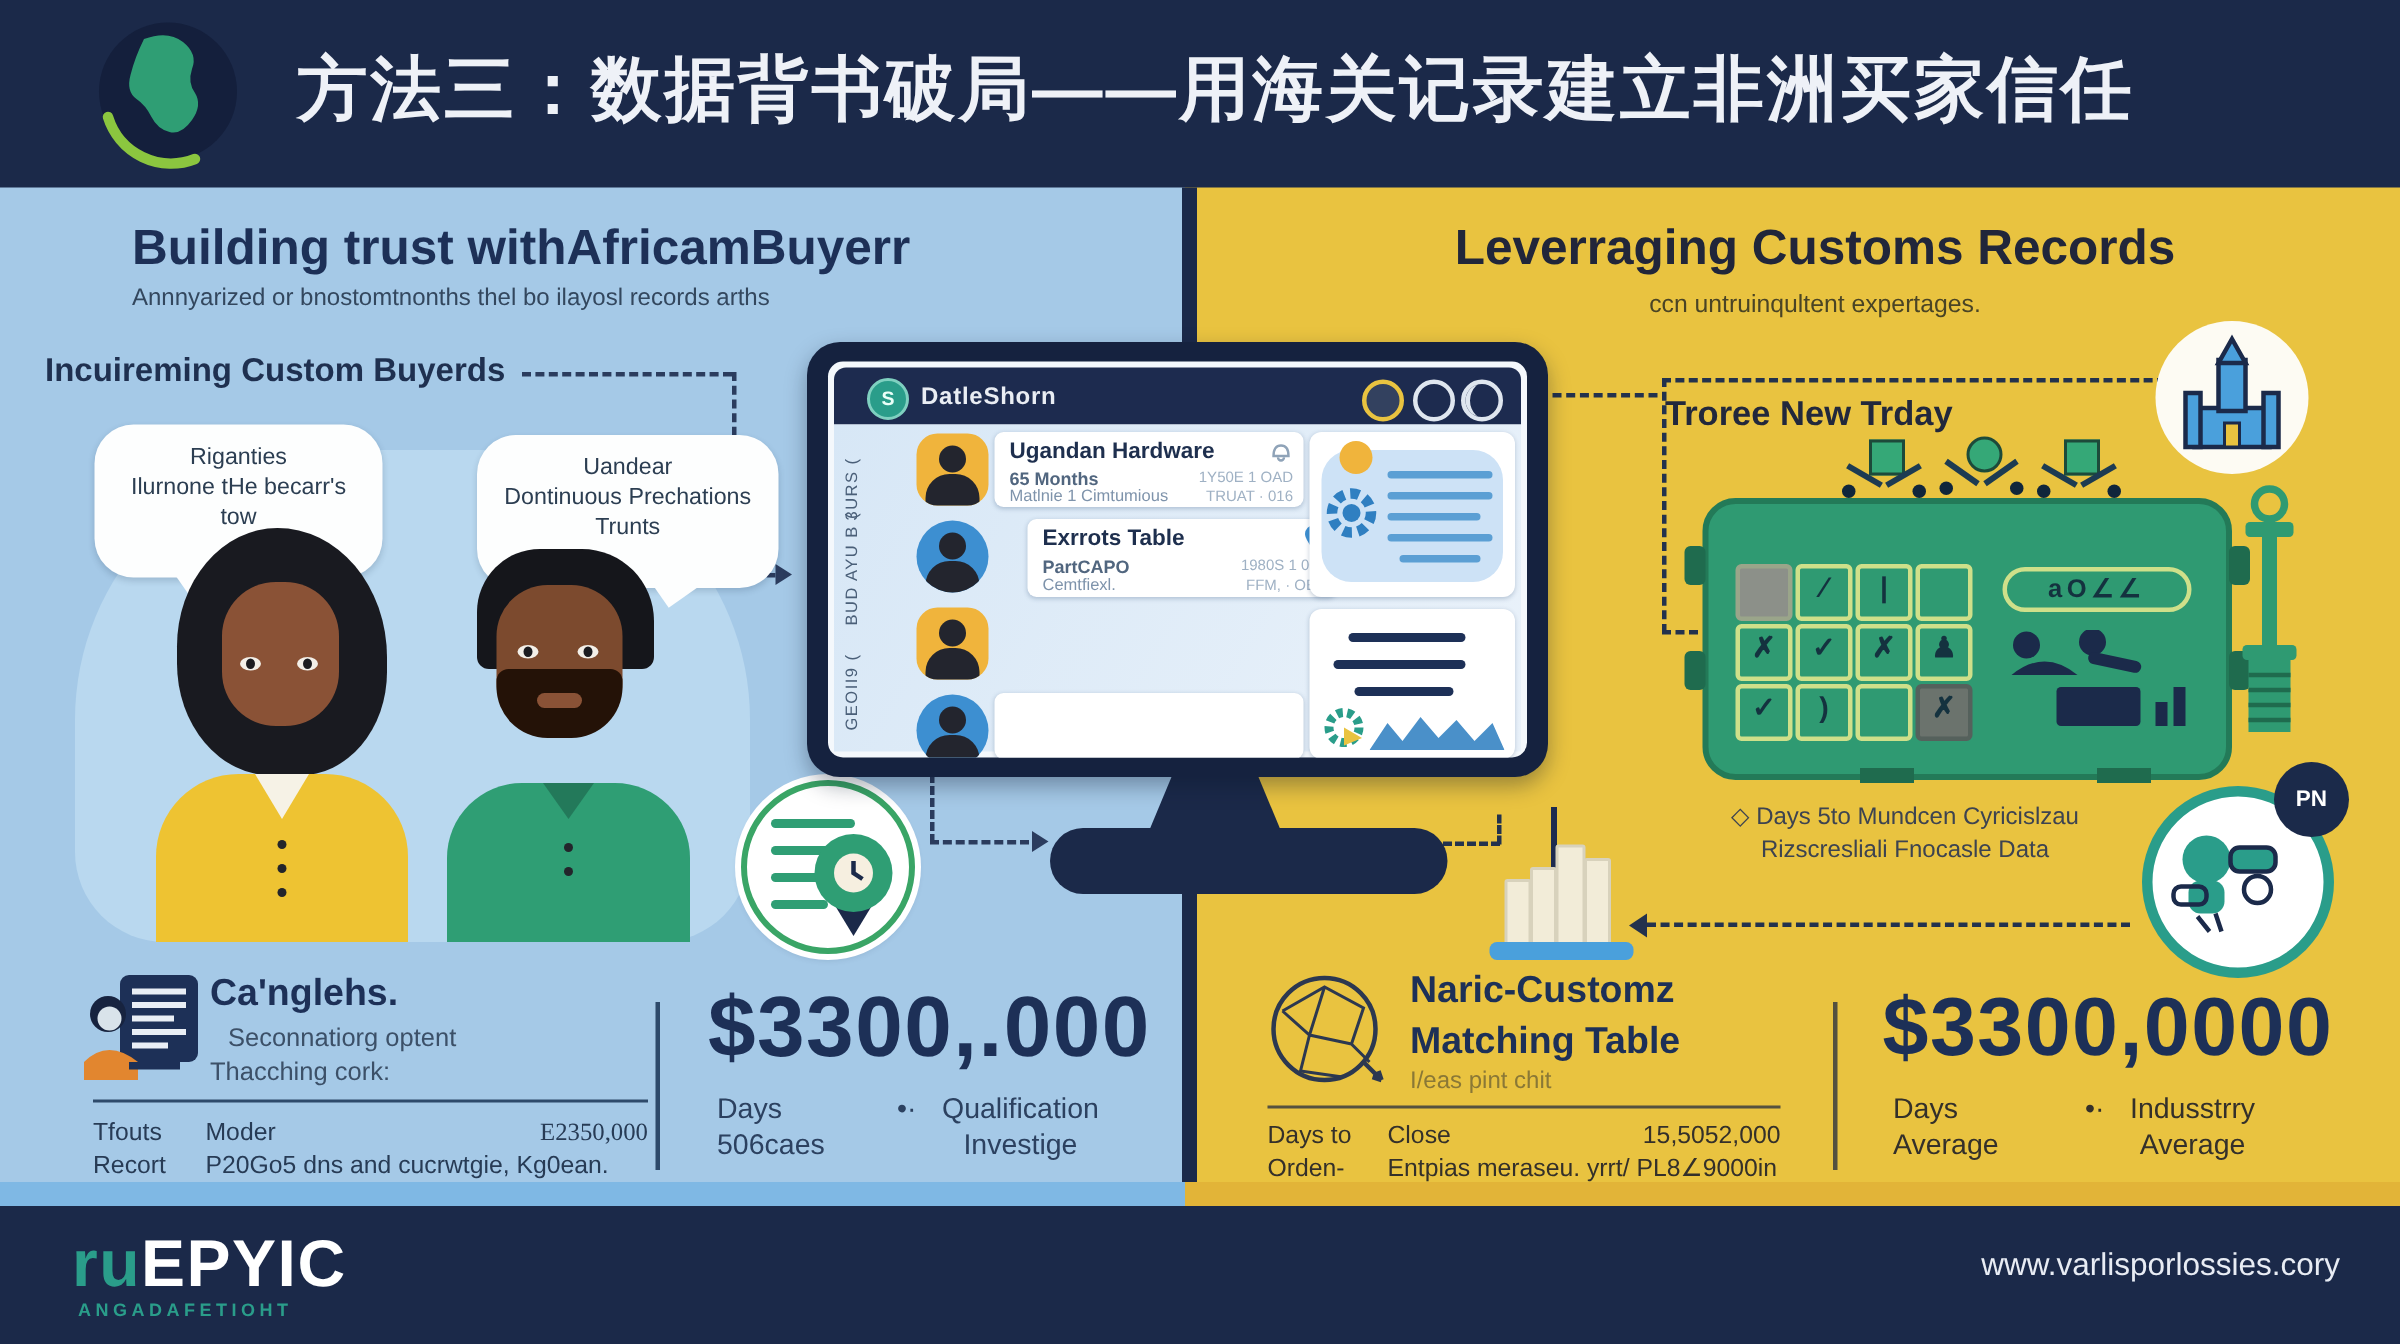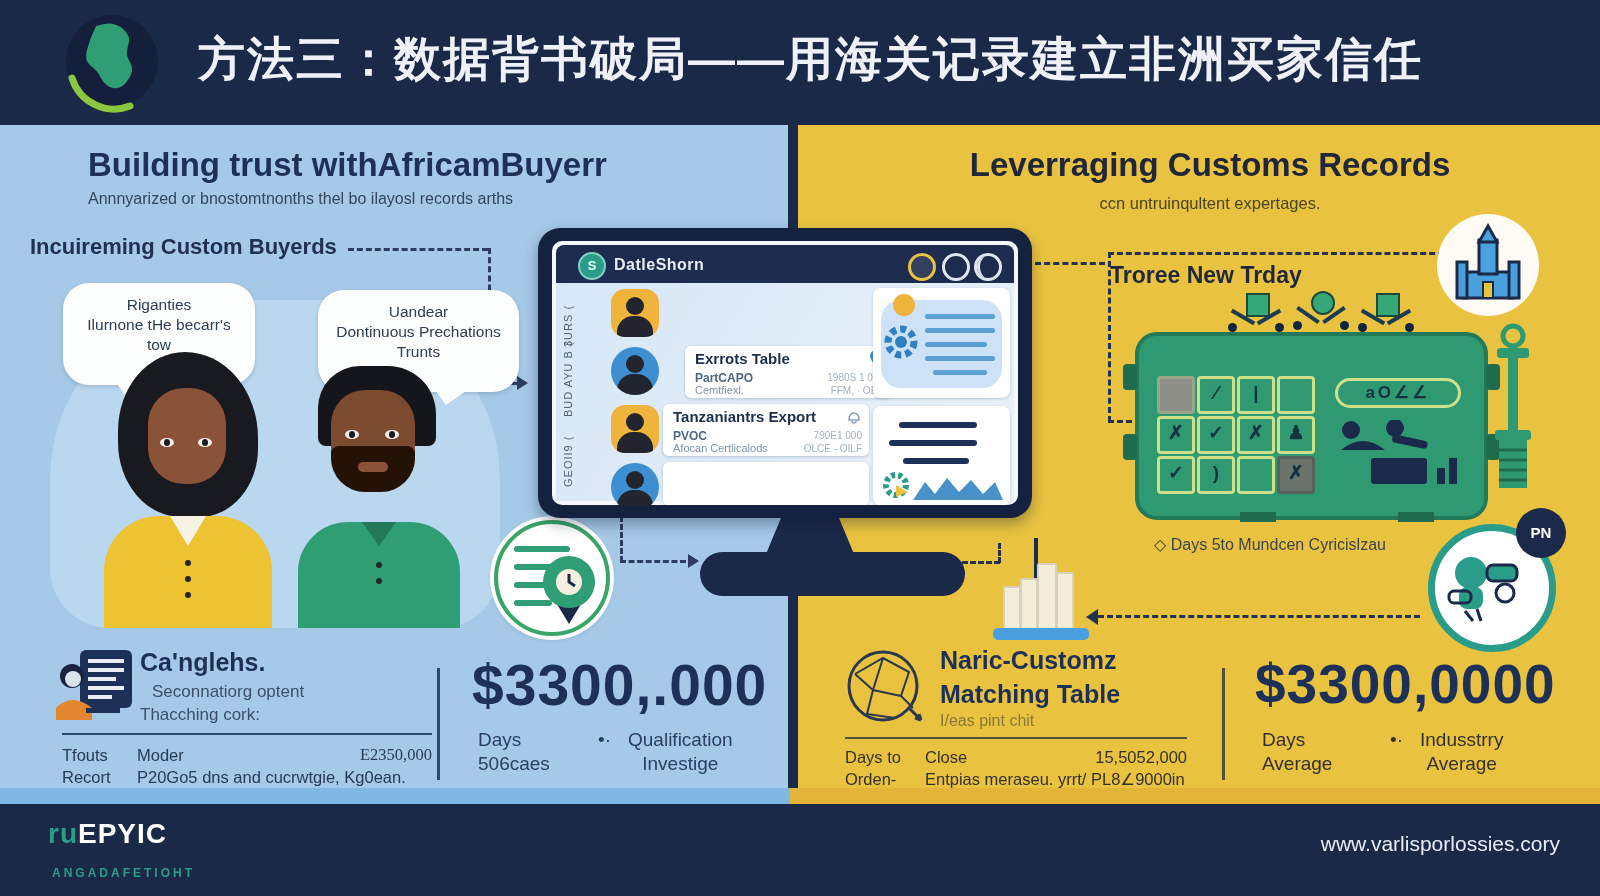--- a/index.html
+++ b/index.html
@@ -130,21 +130,21 @@
 
   .bar-base{left:993px;top:628px;width:96px;height:12px;background:#4aa0dc;border-radius:5px;}
   .mini-bar{position:absolute;background:#f2ecd8;border:2px solid #d8d2bc;border-radius:2px 2px 0 0;}
 
   .rp-stat-sub{font-size:16px;color:#8a7836;}
   .rp-small{font-size:16.5px;color:#34302a;line-height:22px;}
   .rp-hr{background:#55513f;height:2px;}
   .rp-vr{background:#55513f;width:3px;}
 
   
-  .logo{left:48px;top:818px;font-size:28px;font-weight:800;letter-spacing:1px;}
+  .logo{left:48px;top:818px;font-size:44px;font-weight:800;letter-spacing:1px;}
   .logo .p1{color:#2a9d8a;}
   .logo .p2{color:#ffffff;}
   .tagline{left:52px;top:866px;font-size:12px;font-weight:700;letter-spacing:3px;color:#2a9d8a;}
   .website{left:1100px;top:832px;width:460px;text-align:right;font-size:21px;color:#e8ecf4;}
 
   svg{display:block;}
 </style>
 </head>
 <body>
 
@@ -343,20 +343,21 @@
     <rect x="4" y="26" width="32" height="10" rx="3" fill="#2f9a72"></rect>
     <rect x="15" y="36" width="10" height="72" fill="#2f9a72"></rect>
     <rect x="2" y="108" width="36" height="10" rx="3" fill="#2f9a72"></rect>
     <rect x="6" y="118" width="28" height="48" fill="#2f9a72"></rect>
     <path d="M6 128 h28 M6 138 h28 M6 148 h28 M6 158 h28" stroke="#1f6b4e" stroke-width="3"></path>
   </svg>
 </div>
 
 <div class="abs rp-caption">
   <div>◇ Days 5to Mundcen Cyricislzau</div>
+  <div>Rizscresliali Fnocasle Data</div>
 </div>
 
 <div class="abs badge-hand">
   <svg width="100" height="100" viewBox="0 0 100 100">
     <circle cx="36" cy="42" r="16" fill="#2a9d8a"></circle>
     <rect x="24" y="56" width="24" height="22" rx="8" fill="#2a9d8a"></rect>
     <rect x="52" y="34" width="30" height="16" rx="6" fill="#2a9d8a" stroke="#1b2a4a" stroke-width="3"></rect>
     <rect x="14" y="60" width="22" height="12" rx="5" fill="none" stroke="#1b2a4a" stroke-width="3"></rect>
     <circle cx="70" cy="62" r="9" fill="none" stroke="#1b2a4a" stroke-width="3"></circle>
     <path d="M30 80 l8 10 M42 78 l4 12" stroke="#1b2a4a" stroke-width="3"></path>
@@ -425,20 +426,30 @@
   </div>
   <div class="mon-body">
     <div class="side-txt" style="top:48px;">3URS (</div>
     <div class="side-txt" style="top:118px;">BUD AYU B (</div>
     <div class="side-txt" style="top:188px;">GEOII9 (</div>
 
     <div class="avatar" style="top:6px;border-radius:14px;background:#f0b43c;">
         <div class="a-head"></div>
         <div class="a-body"></div>
       </div>
+    <div class="row-card" style="top:5px;height:50px;">
+      <div class="rc-title">Ugandan Hardware</div>
+      <svg width="16" height="16" viewBox="0 0 16 16" style="position:absolute;right:7px;top:5px;">
+          <path d="M3 11 q0 -7 5 -7 q5 0 5 7 z M6 12 a2 2 0 0 0 4 0" fill="none" stroke="#8fa3b8" stroke-width="1.6"></path>
+        </svg>
+      <div class="rc-l" style="top:24px;font-weight:700;color:#51667f;font-size:12px;">65 Months</div>
+      <div class="rc-r" style="top:25px;">1Y50E 1 OAD</div>
+      <div class="rc-l" style="top:37px;">Matlnie 1 Cimtumious</div>
+      <div class="rc-r" style="top:38px;">TRUAT · 016</div>
+    </div>
 
     <div class="avatar" style="top:64px;border-radius:50%;background:#3d8fd1;">
         <div class="a-head"></div>
         <div class="a-body"></div>
       </div>
     <div class="row-card" style="top:63px;height:52px;margin-left:22px;">
       <div class="rc-title">Exrrots Table</div>
       <svg width="14" height="18" viewBox="0 0 14 18" style="position:absolute;right:8px;top:4px;">
           <path d="M7 17 C7 17 1 9.5 1 6 a6 6 0 0 1 12 0 C13 9.5 7 17 7 17z" fill="#3d8fd1"></path>
           <circle cx="7" cy="6" r="2.4" fill="#fff"></circle>
@@ -446,30 +457,20 @@
       <div class="rc-l" style="top:25px;font-weight:700;color:#51667f;font-size:12px;">PartCAPO</div>
       <div class="rc-r" style="top:26px;">1980S 1 000</div>
       <div class="rc-l" style="top:38px;">Cemtfiexl.</div>
       <div class="rc-r" style="top:39px;">FFM, · OES</div>
     </div>
 
     <div class="avatar" style="top:122px;border-radius:14px;background:#f0b43c;">
         <div class="a-head"></div>
         <div class="a-body"></div>
       </div>
-    <div class="row-card" style="top:121px;height:52px;">
-      <div class="rc-title">Tanzaniantrs Export</div>
-      <svg width="16" height="16" viewBox="0 0 16 16" style="position:absolute;right:7px;top:5px;">
-          <path d="M3 11 q0 -7 5 -7 q5 0 5 7 z M6 12 a2 2 0 0 0 4 0" fill="none" stroke="#8fa3b8" stroke-width="1.6"></path>
-        </svg>
-      <div class="rc-l" style="top:25px;font-weight:700;color:#51667f;font-size:12px;">PVOC</div>
-      <div class="rc-r" style="top:26px;">790E1 000</div>
-      <div class="rc-l" style="top:38px;">Afocan Certlicalods</div>
-      <div class="rc-r" style="top:39px;">OLCE - OILF</div>
-    </div>
 
     <div class="avatar" style="top:180px;border-radius:50%;background:#3d8fd1;">
         <div class="a-head"></div>
         <div class="a-body"></div>
       </div>
     <div class="row-card" style="top:179px;height:44px;"></div>
 
     <div class="col-card" style="top:5px;height:110px;">
       <div style="position:absolute;left:8px;top:12px;width:121px;height:88px;background:#cde2f6;border-radius:20px;"></div>
       <div style="position:absolute;left:20px;top:6px;width:22px;height:22px;border-radius:50%;background:#f0b43c;"></div>

